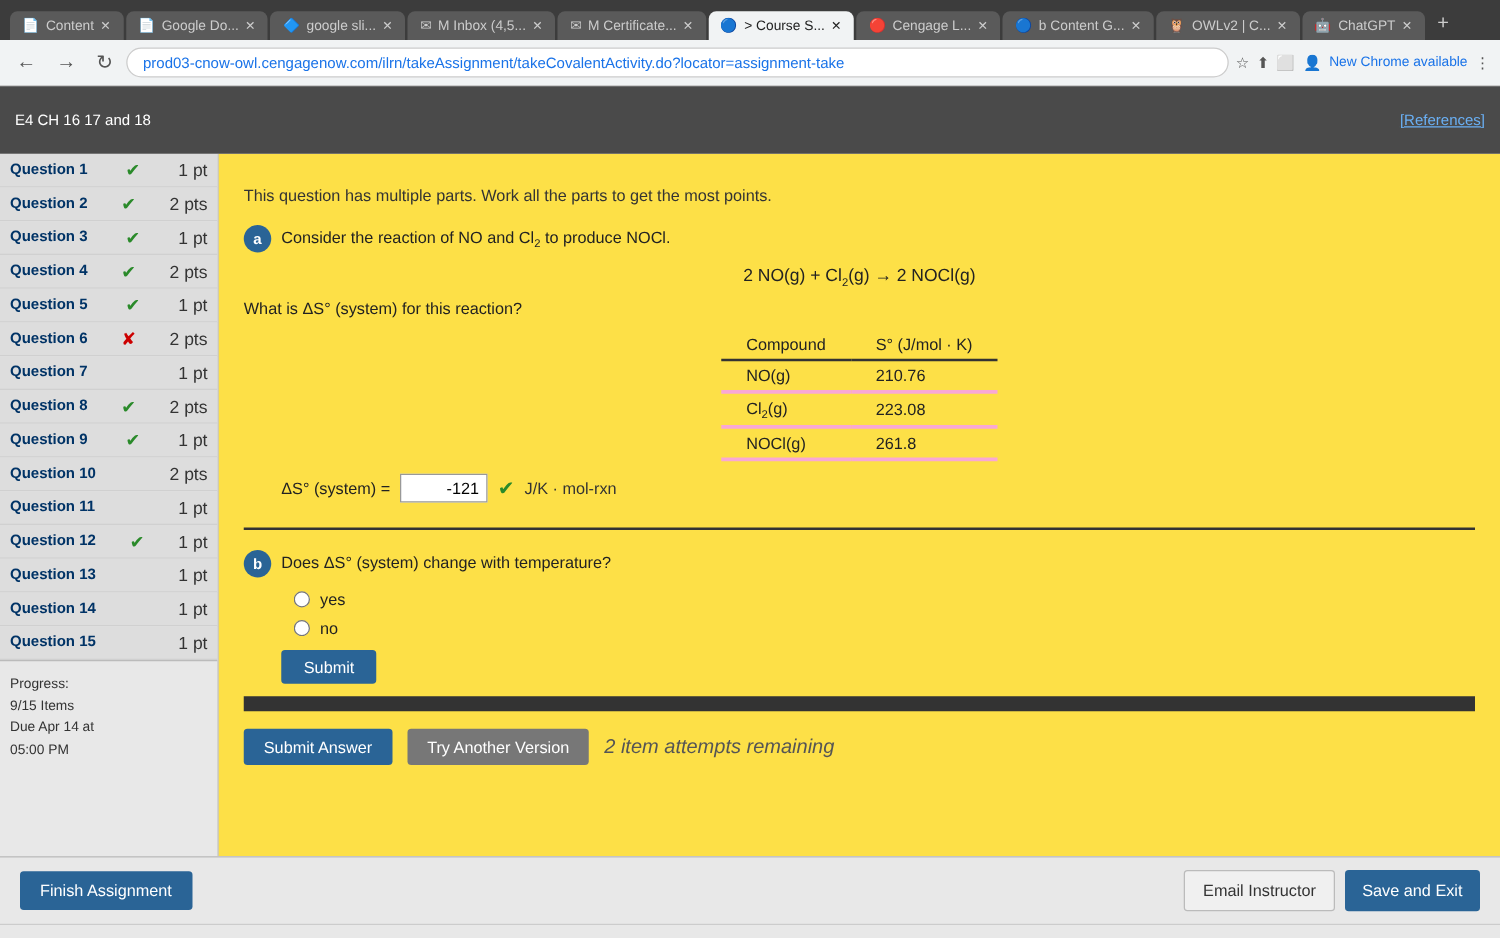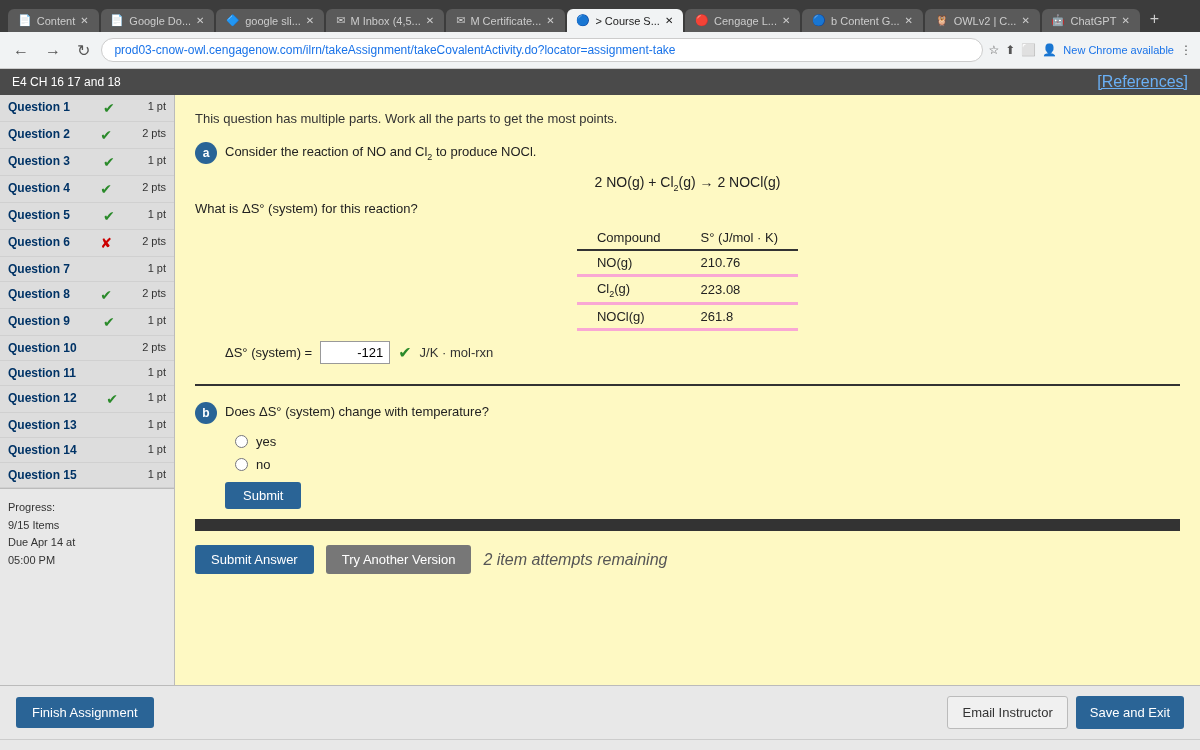--- a/index.html
+++ b/index.html
@@ -14,38 +14,38 @@
     .tab-add { color: #ccc; padding: 4px 8px; font-size: 16px; }
 
     .nav-bar { background: #f1f3f4; display: flex; align-items: center; padding: 6px 8px; gap: 6px; border-bottom: 1px solid #ccc; }
     .nav-btn { background: none; border: none; color: #555; cursor: pointer; font-size: 16px; padding: 2px 5px; }
     .address-bar { flex: 1; background: #fff; border: 1px solid #ccc; border-radius: 20px; padding: 4px 12px; font-size: 12px; color: #1a73e8; display: flex; align-items: center; gap: 6px; }
     .nav-actions { display: flex; gap: 6px; align-items: center; font-size: 12px; color: #555; }
 
     
     .app-wrapper { display: flex; flex-direction: column; height: calc(750px - 80px); }
     
-    .top-bar { background: #4a4a4a; color: #fff; padding: 4px 12px; font-size: 12px; display: flex; justify-content: space-between; align-items: center; }
-    .references-link { color: #6ab0f5; text-decoration: underline; cursor: pointer; font-size: 16px; }
+    .top-bar { background: #4a4a4a; color: #fff; padding: 20px 12px; font-size: 12px; display: flex; justify-content: space-between; align-items: center; }
+    .references-link { color: #6ab0f5; text-decoration: underline; cursor: pointer; font-size: 12px; }
 
     .main-layout { display: flex; flex: 1; overflow: hidden; }
 
     
     .sidebar { width: 175px; background: #e8e8e8; border-right: 1px solid #bbb; overflow-y: auto; flex-shrink: 0; }
     .sidebar-item { display: flex; align-items: flex-start; justify-content: space-between; padding: 5px 8px; border-bottom: 1px solid #d0d0d0; cursor: pointer; background: #ddd; }
     .sidebar-item .q-label { font-size: 12px; font-weight: bold; color: #003366; }
-    .sidebar-item .q-pts { font-size: 11px; color: #333; }
+    .sidebar-item .q-pts { font-size: 14px; color: #333; }
     .status-icon { font-size: 14px; }
     .status-green { color: #2a8a2a; }
     .status-red { color: #cc0000; }
 
     .sidebar-progress { padding: 10px 8px; font-size: 11px; color: #333; line-height: 1.6; border-top: 1px solid #bbb; }
 
     
-    .content-area { flex: 1; background: #fef9c3; overflow-y: auto; padding: 16px 20px; }
+    .content-area { flex: 1; background: #fde047; overflow-y: auto; padding: 26px 20px; }
 
     .multi-parts-note { font-size: 13px; color: #333; margin-bottom: 16px; }
 
     .part-section { margin-bottom: 20px; }
     .part-label { display: inline-flex; align-items: center; justify-content: center; width: 22px; height: 22px; background: #2a6496; color: #fff; border-radius: 50%; font-size: 12px; font-weight: bold; margin-right: 8px; flex-shrink: 0; }
     .part-header { display: flex; align-items: flex-start; margin-bottom: 10px; }
     .part-header-text { font-size: 13px; color: #222; line-height: 1.5; }
 
     .equation { text-align: center; font-size: 14px; margin: 8px 0; }
     .question-text { font-size: 13px; margin: 8px 0; }

